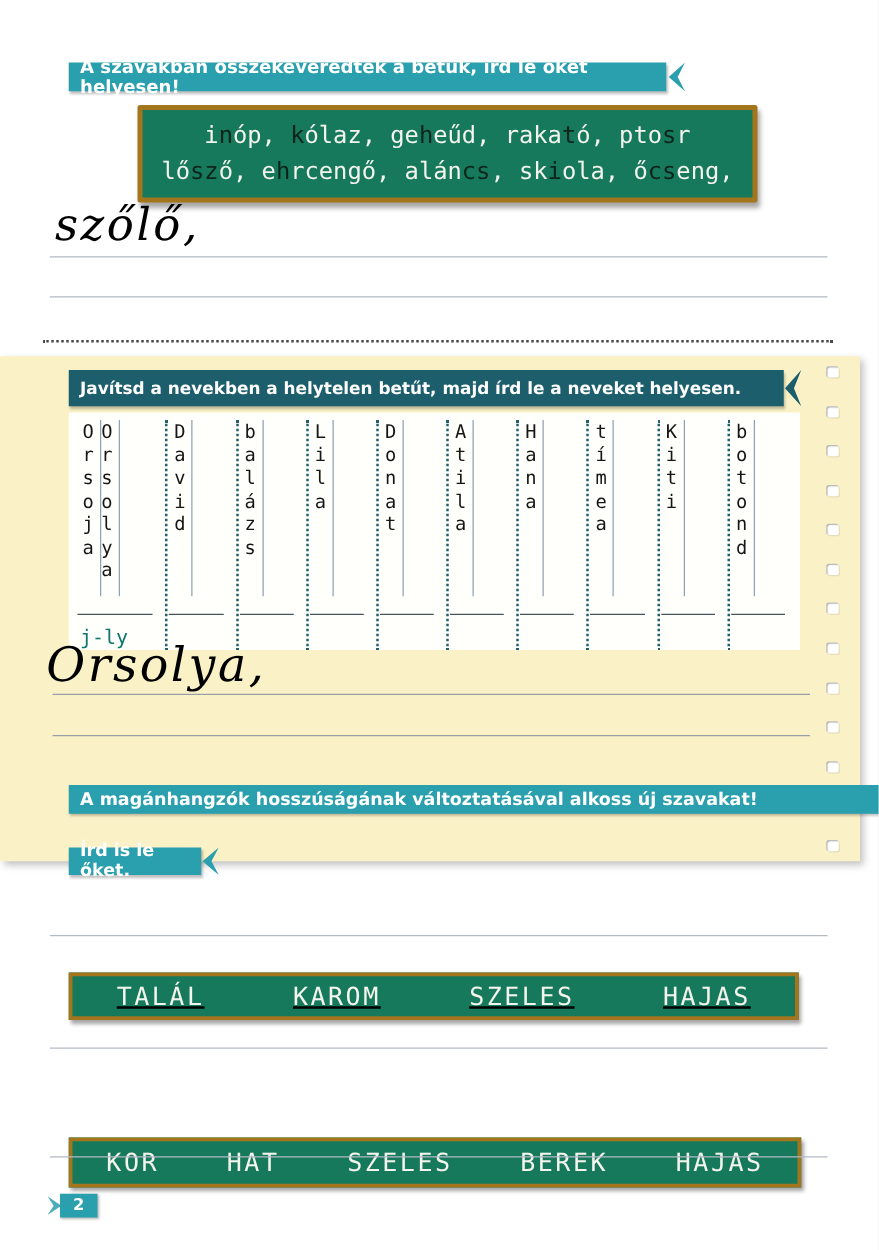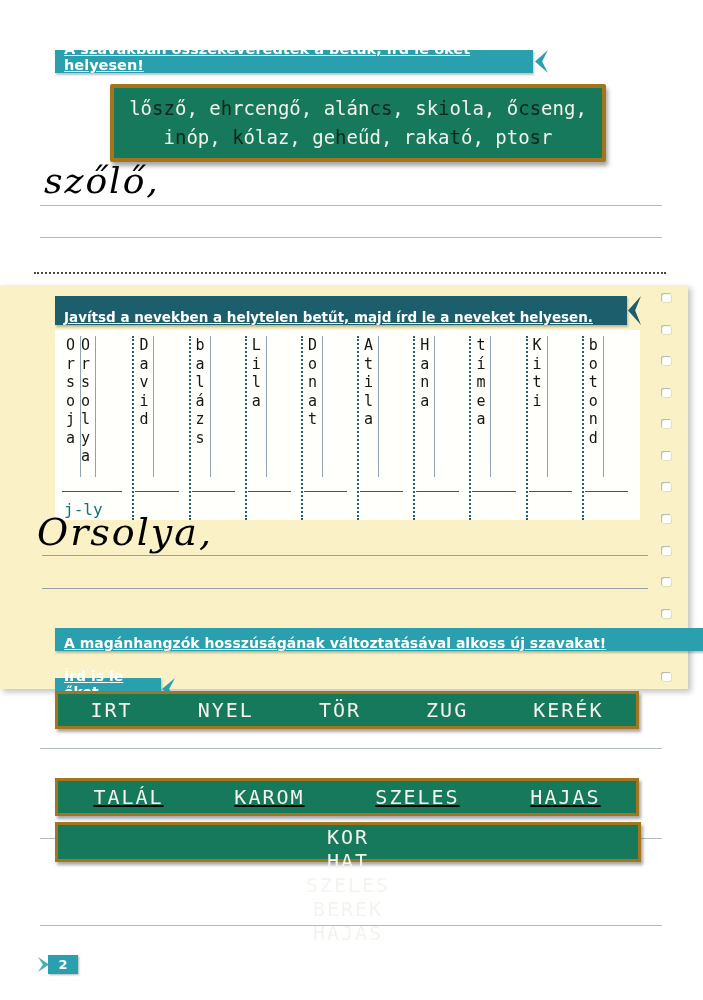--- a/index.html
+++ b/index.html
@@ -1,22 +1,22 @@
 <!DOCTYPE html>
 <html><head>
 <meta charset="utf-8">
 <style>
   html,body{margin:0;padding:0;}
   body{background:#e8e8e8;font-family:"DejaVu Sans",sans-serif;}
   .page{position:relative;width:703px;height:1000px;background:#ffffff;overflow:hidden;margin:0 auto;}
 
   
   .banner{position:absolute;background:#2a9fae;color:#fff;font-family:"DejaVu Sans",sans-serif;
-          font-weight:bold;display:flex;align-items:flex-end;padding-left:9px;box-sizing:border-box;
-          box-shadow:1px 2px 2px rgba(0,0,0,0.25);text-decoration:underline;}
+          font-weight:bold;display:flex;align-items:center;padding-left:9px;box-sizing:border-box;
+          box-shadow:1px 2px 2px rgba(0,0,0,0.25);}
   .chev{position:absolute;top:0;width:13px;height:100%;background:#2a9fae;
         clip-path:polygon(100% 0,0 50%,100% 100%,55% 50%);}
   .chev.dark{background:#1d5e6c;}
 
   
   .board{position:absolute;left:110px;top:84px;width:488px;height:70px;background:#17795b;
          border:4px solid #a3761d;border-radius:2px;box-shadow:2px 4px 4px rgba(0,0,0,0.35);
          display:flex;flex-direction:column;justify-content:center;}
   .board-line{text-align:center;font-family:"DejaVu Sans Mono",monospace;font-size:19px;
               line-height:29px;color:#f4f4ee;letter-spacing:0px;white-space:pre;}
@@ -71,22 +71,22 @@
 <body>
 
 <div class="page">
 
   <div class="banner" style="left:55px;top:50px;width:478px;height:23px;font-size:14.5px;">
     <span>A szavakban összekeveredtek a betűk, írd le őket helyesen!</span>
     <span class="chev" style="right:-15px;"></span>
   </div>
 
   <div class="board" id="board-lines">
+      <div class="board-line"><span>i</span><span class="darkletter">n</span><span>óp, </span><span class="darkletter">k</span><span>ólaz, ge</span><span class="darkletter">h</span><span>eűd, raka</span><span class="darkletter">t</span><span>ó, pto</span><span class="darkletter">s</span><span>r</span></div>
       <div class="board-line"><span>lő</span><span class="darkletter">sz</span><span>ő, e</span><span class="darkletter">h</span><span>rcengő, alán</span><span class="darkletter">cs</span><span>, sk</span><span class="darkletter">i</span><span>ola, ő</span><span class="darkletter">cs</span><span>eng,</span></div>
-      <div class="board-line"><span>i</span><span class="darkletter">n</span><span>óp, </span><span class="darkletter">k</span><span>ólaz, ge</span><span class="darkletter">h</span><span>eűd, raka</span><span class="darkletter">t</span><span>ó, pto</span><span class="darkletter">s</span><span>r</span></div>
     </div>
 
   <div class="handwriting" style="left:44px;top:160px;font-size:36px;">szőlő,</div>
   <div class="rline" style="top:205px;"></div>
   <div class="rline" style="top:237px;"></div>
   <div class="rline dotted" style="top:272px;left:34px;width:632px;"></div>
 
   <div class="note">
     <div class="banner" style="left:55px;top:11px;width:572px;height:29px;font-size:13.5px;background:#1d5e6c;">
       <span>Javítsd a nevekben a helytelen betűt, majd írd le a neveket helyesen.</span>
@@ -237,38 +237,31 @@
   </div>
 
   <div class="banner" style="left:55px;top:628px;width:653px;height:23px;font-size:14px;">
     <span>A magánhangzók hosszúságának változtatásával alkoss új szavakat!</span>
   </div>
   <div class="banner" style="left:55px;top:678px;width:106px;height:22px;font-size:14px;">
     <span>Írd is le őket.</span>
     <span class="chev" style="right:-14px;"></span>
   </div>
 
-  <div class="wordbar" style="top:691px;">
-      <span class="chalkword">IRT</span>
-      <span class="chalkword">NYEL</span>
-      <span class="chalkword">TÖR</span>
-      <span class="chalkword">ZUG</span>
-      <span class="chalkword">KERÉK</span>
-    </div>
   <div class="rline" style="top:748px;"></div>
 
   <div class="wordbar" style="top:778px;text-decoration:underline;">
       <span class="chalkword">TALÁL</span>
       <span class="chalkword">KAROM</span>
       <span class="chalkword">SZELES</span>
       <span class="chalkword">HAJAS</span>
     </div>
   <div class="rline" style="top:838px;"></div>
 
-  <div class="wordbar" style="top:822px;height:34px;width:580px;flex-direction:column;">
+  <div class="wordbar" style="top:910px;height:34px;width:580px;">
       <span class="chalkword">KOR</span>
       <span class="chalkword">HAT</span>
       <span class="chalkword">SZELES</span>
       <span class="chalkword">BEREK</span>
       <span class="chalkword">HAJAS</span>
     </div>
   <div class="rline" style="top:925px;"></div>
 
   <div class="pagetag-chev"></div>
   <div class="pagetag">2</div>

